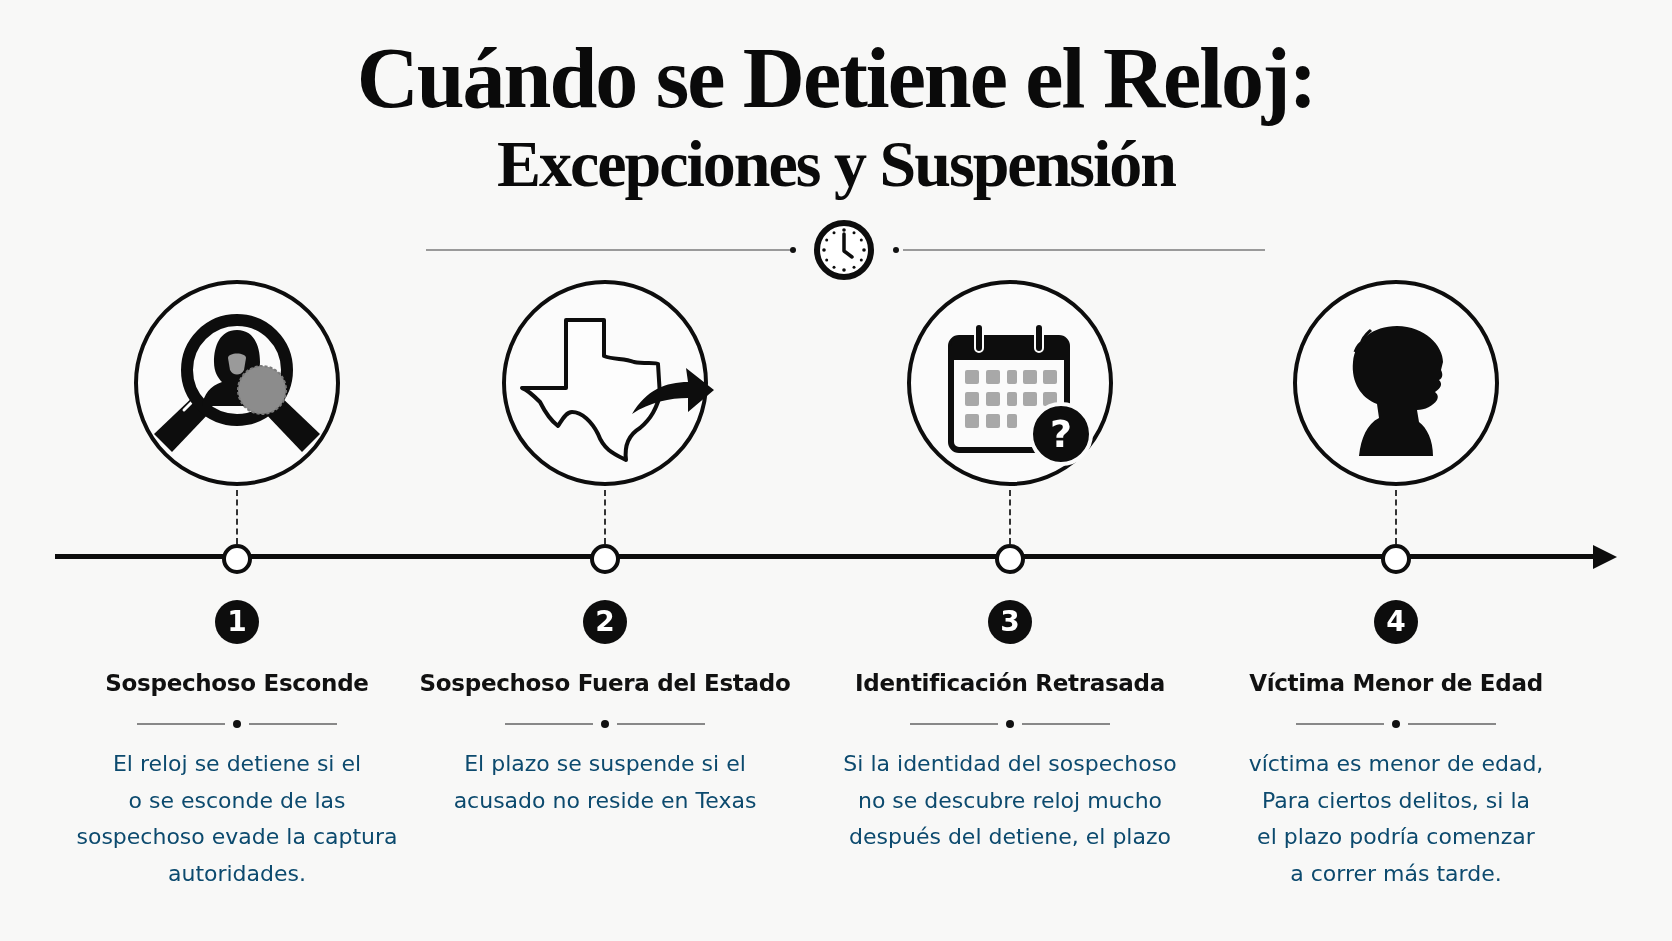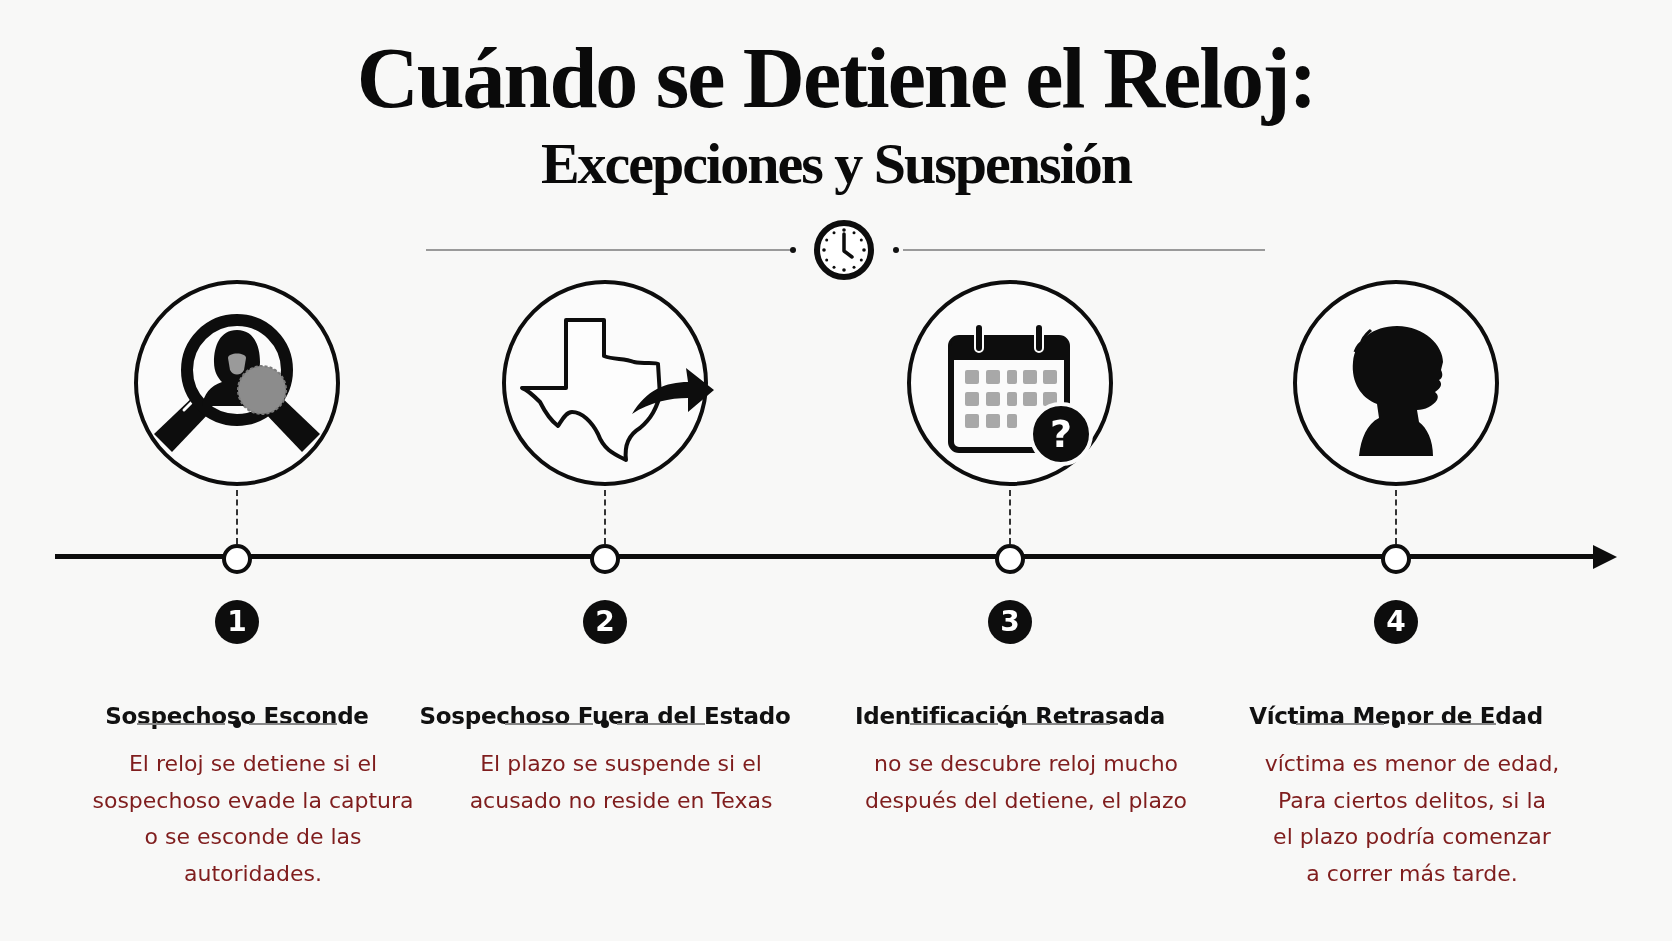--- a/index.html
+++ b/index.html
@@ -1,37 +1,37 @@
 <!DOCTYPE html>
 <html><head>
 <meta charset="utf-8">
 <style>
   html, body { margin:0; padding:0; }
   body { width:1672px; height:941px; background:#f8f8f7; position:relative; overflow:hidden; font-family:"DejaVu Sans", "Liberation Sans", sans-serif; color:#111; }
   .title { position:absolute; left:0; width:1672px; text-align:center; font-family:"Liberation Serif", "DejaVu Serif", serif; font-weight:bold; color:#0a0a0a; letter-spacing:-2px; margin:0; }
   .title.l1 { top:28px; font-size:86px; line-height:100px; }
-  .title.l2 { top:114px; font-size:58px; line-height:100px; }
+  .title.l2 { top:114px; font-size:66px; line-height:100px; }
   .orn-line { position:absolute; top:249px; height:2px; background:#9a9a9a; }
   .orn-dot { position:absolute; top:247px; width:6px; height:6px; border-radius:50%; background:#111; }
   .clock { position:absolute; left:812px; top:218px; width:64px; height:64px; }
   .icon-circle { position:absolute; width:206px; height:206px; border:4px solid #0d0d0d; border-radius:50%; background:#fbfbfb; box-sizing:border-box; overflow:visible; }
   .icon-circle svg { position:absolute; left:0; top:0; width:198px; height:198px; overflow:visible; }
   .dash { position:absolute; width:0; border-left:2px dashed #333; }
   .timeline { position:absolute; left:55px; top:554px; width:1540px; height:5px; background:#0d0d0d; }
   .arrowhead { position:absolute; left:1593px; top:545px; width:0; height:0; border-top:12px solid transparent; border-bottom:12px solid transparent; border-left:24px solid #0d0d0d; }
   .node { position:absolute; width:22px; height:22px; border:4px solid #0d0d0d; border-radius:50%; background:#fff; top:544px; }
   .badge { position:absolute; width:44px; height:44px; border-radius:50%; background:#0d0d0d; color:#fff; font-weight:bold; font-size:28px; line-height:44px; text-align:center; top:600px; font-family:"DejaVu Sans", sans-serif; }
   .col { position:absolute; width:380px; text-align:center; }
-  .col .head { position:absolute; top:0; left:0; width:380px; font-weight:bold; font-size:23px; line-height:30px; color:#111; white-space:nowrap; letter-spacing:-0.3px;margin-top:33px;}
+  .col .head { position:absolute; top:0; left:0; width:380px; font-weight:bold; font-size:23px; line-height:30px; color:#111; white-space:nowrap; letter-spacing:-0.3px;}
   .col .divider { position:absolute; top:50px; left:90px; width:200px; height:12px; }
   .col .divider .ln { position:absolute; top:5px; height:2px; width:88px; background:#888; }
   .col .divider .ln.a { left:0; }
   .col .divider .ln.b { right:0; }
   .col .divider .dt { position:absolute; left:96px; top:2px; width:8px; height:8px; border-radius:50%; background:#111; }
-  .col .body { position:absolute; top:78px; left:16px; width:380px; font-size:22px; line-height:36.5px; color:#7f1d1d; }
+  .col .body { position:absolute; top:78px; left:0; width:380px; font-size:22px; line-height:36.5px; color:#0c4a6e; }
   .col .body div { white-space:nowrap; }
 </style>
 </head>
 <body>
 
 <h1 class="title l1">Cuándo se Detiene el Reloj:</h1>
 <h1 class="title l2">Excepciones y Suspensión</h1>
 
 <div class="orn-line" style="left:426px; width:366px;"></div>
 <div class="orn-dot" style="left:790px;"></div>
@@ -128,22 +128,22 @@
 
 <div class="col" style="left:47px; top:668px;">
   <div class="head">Sospechoso Esconde</div>
   <div class="divider">
       <span class="ln a"></span>
       <span class="dt"></span>
       <span class="ln b"></span>
     </div>
   <div class="body">
     <div>El reloj se detiene si el</div>
+    <div>o se esconde de las</div>
     <div>sospechoso evade la captura</div>
-    <div>o se esconde de las</div>
     <div>autoridades.</div>
   </div>
 </div>
 <div class="col" style="left:415px; top:668px;">
   <div class="head">Sospechoso Fuera del Estado</div>
   <div class="divider">
       <span class="ln a"></span>
       <span class="dt"></span>
       <span class="ln b"></span>
     </div>
@@ -153,20 +153,21 @@
   </div>
 </div>
 <div class="col" style="left:820px; top:668px;">
   <div class="head">Identificación Retrasada</div>
   <div class="divider">
       <span class="ln a"></span>
       <span class="dt"></span>
       <span class="ln b"></span>
     </div>
   <div class="body">
+    <div>Si la identidad del sospechoso</div>
     <div>no se descubre reloj mucho</div>
     <div>después del detiene, el plazo</div>
   </div>
 </div>
 <div class="col" style="left:1206px; top:668px;">
   <div class="head">Víctima Menor de Edad</div>
   <div class="divider">
       <span class="ln a"></span>
       <span class="dt"></span>
       <span class="ln b"></span>

